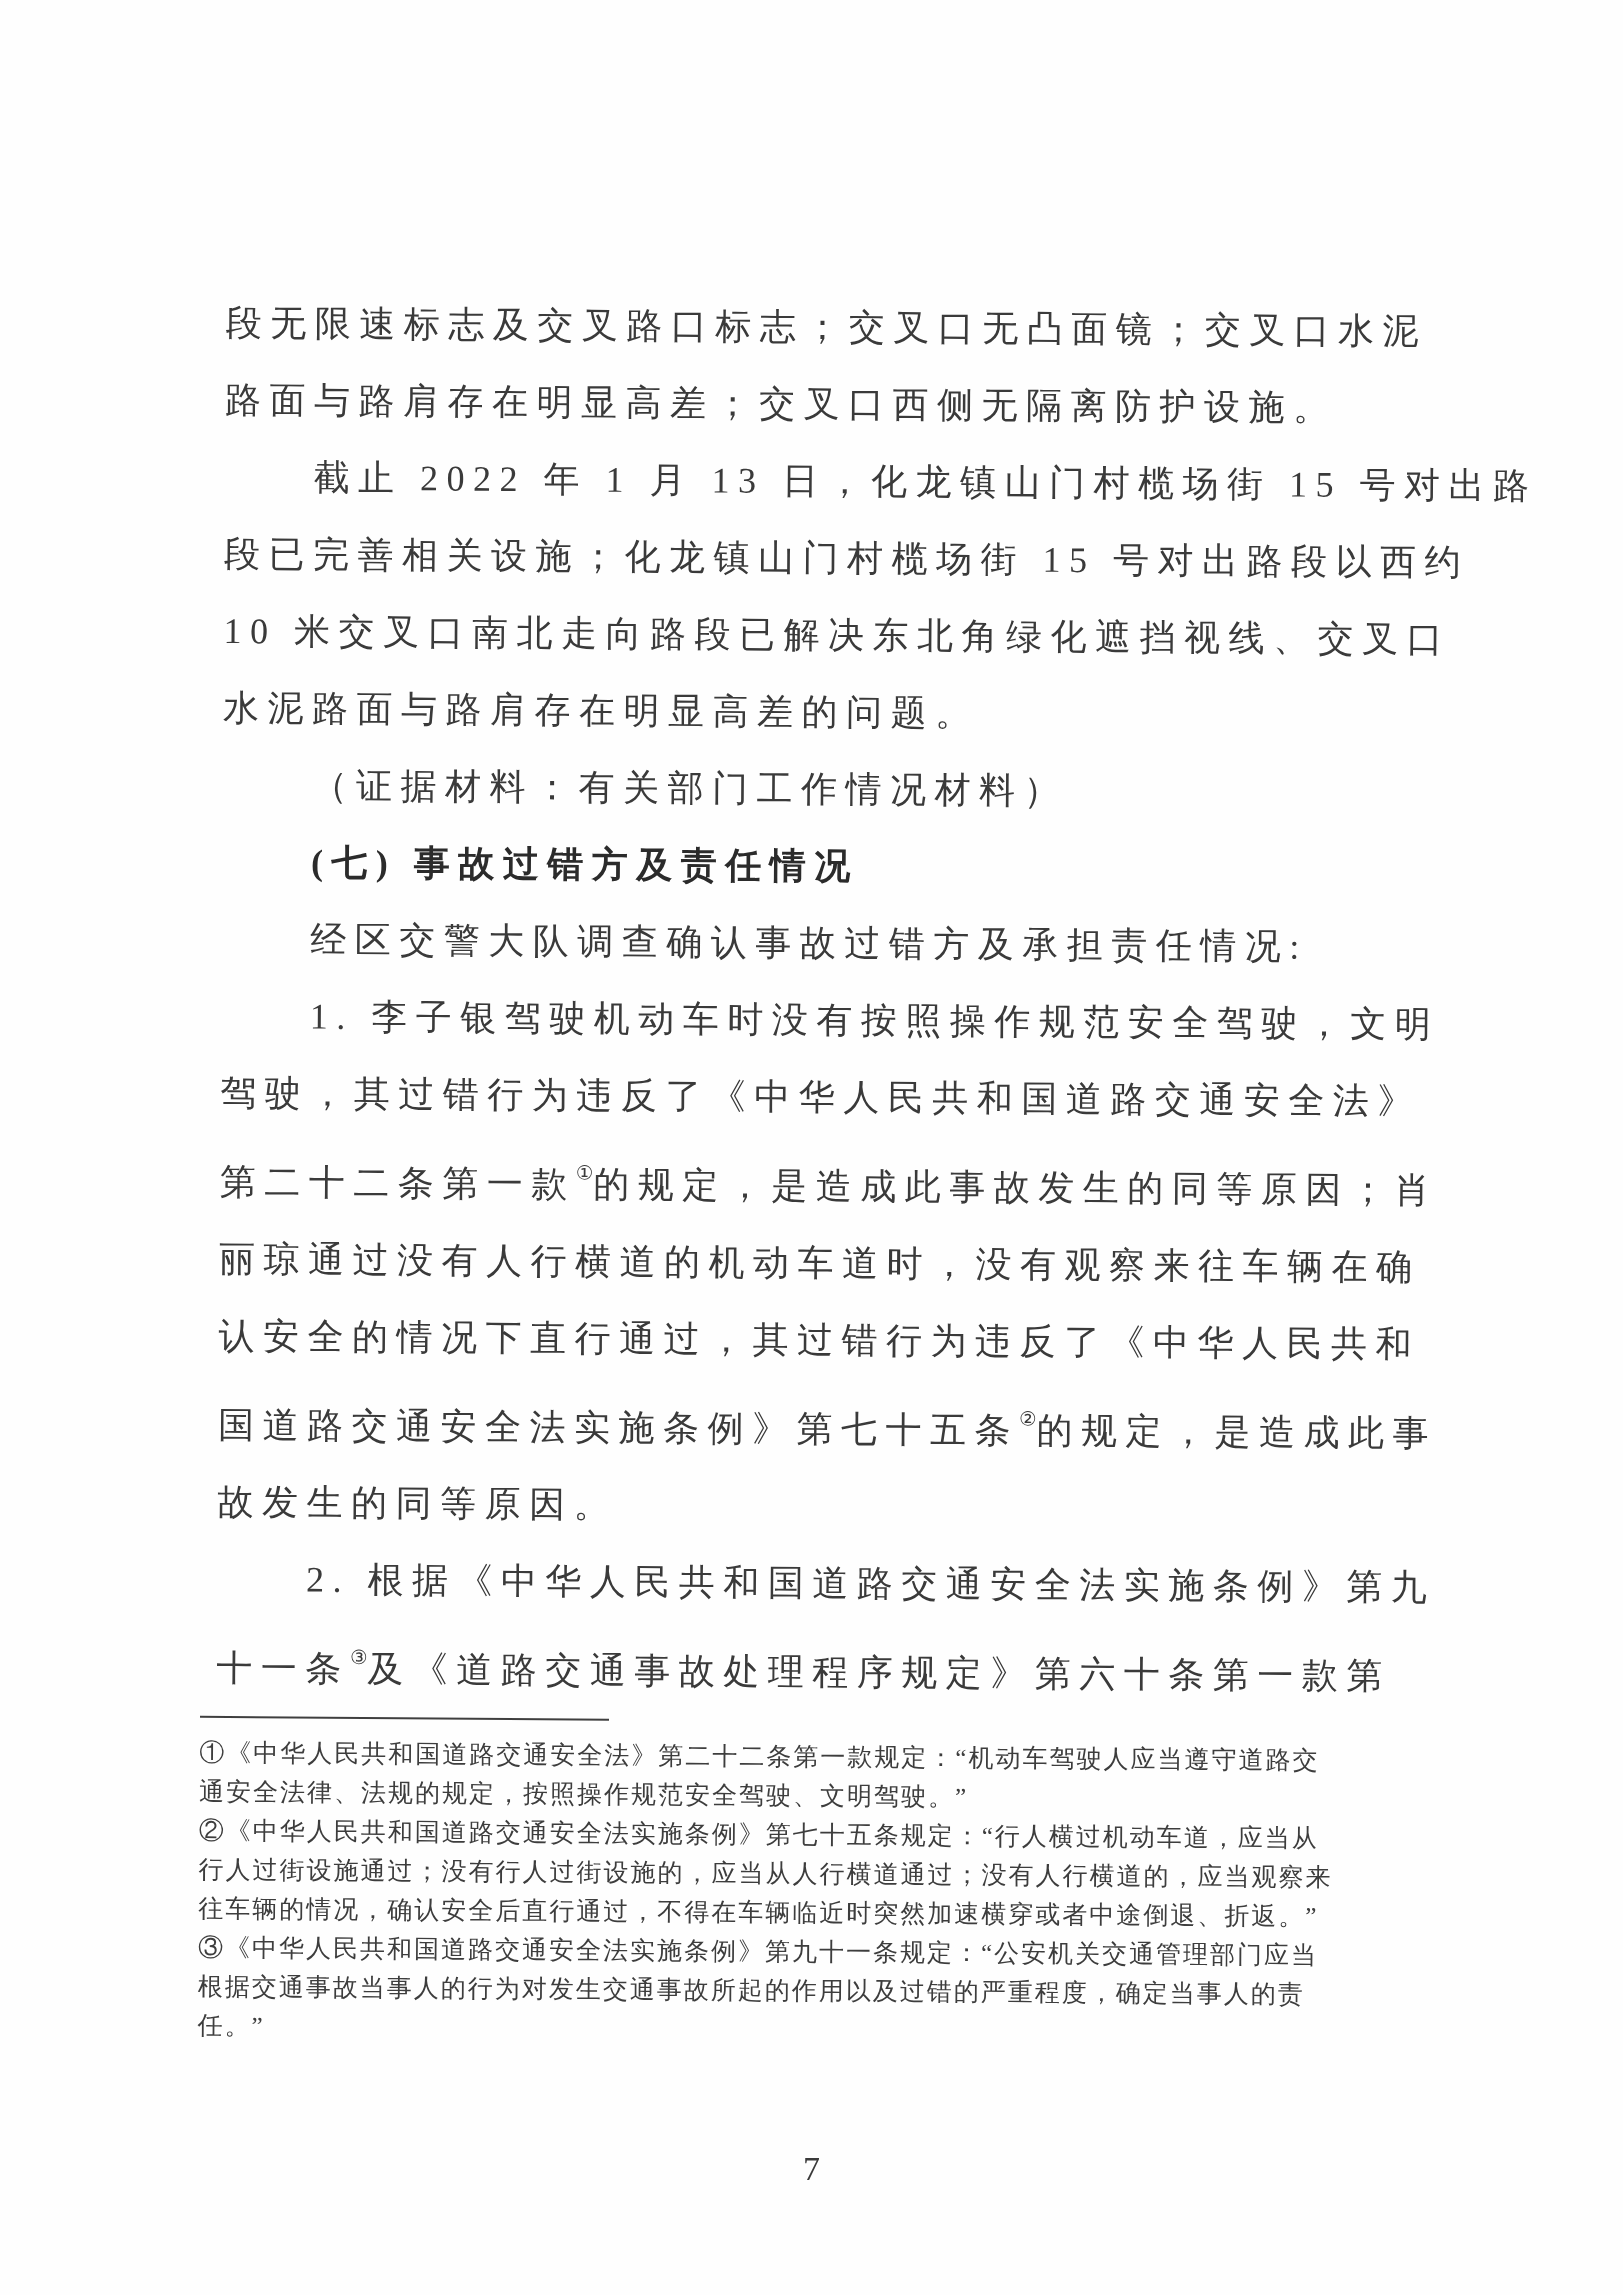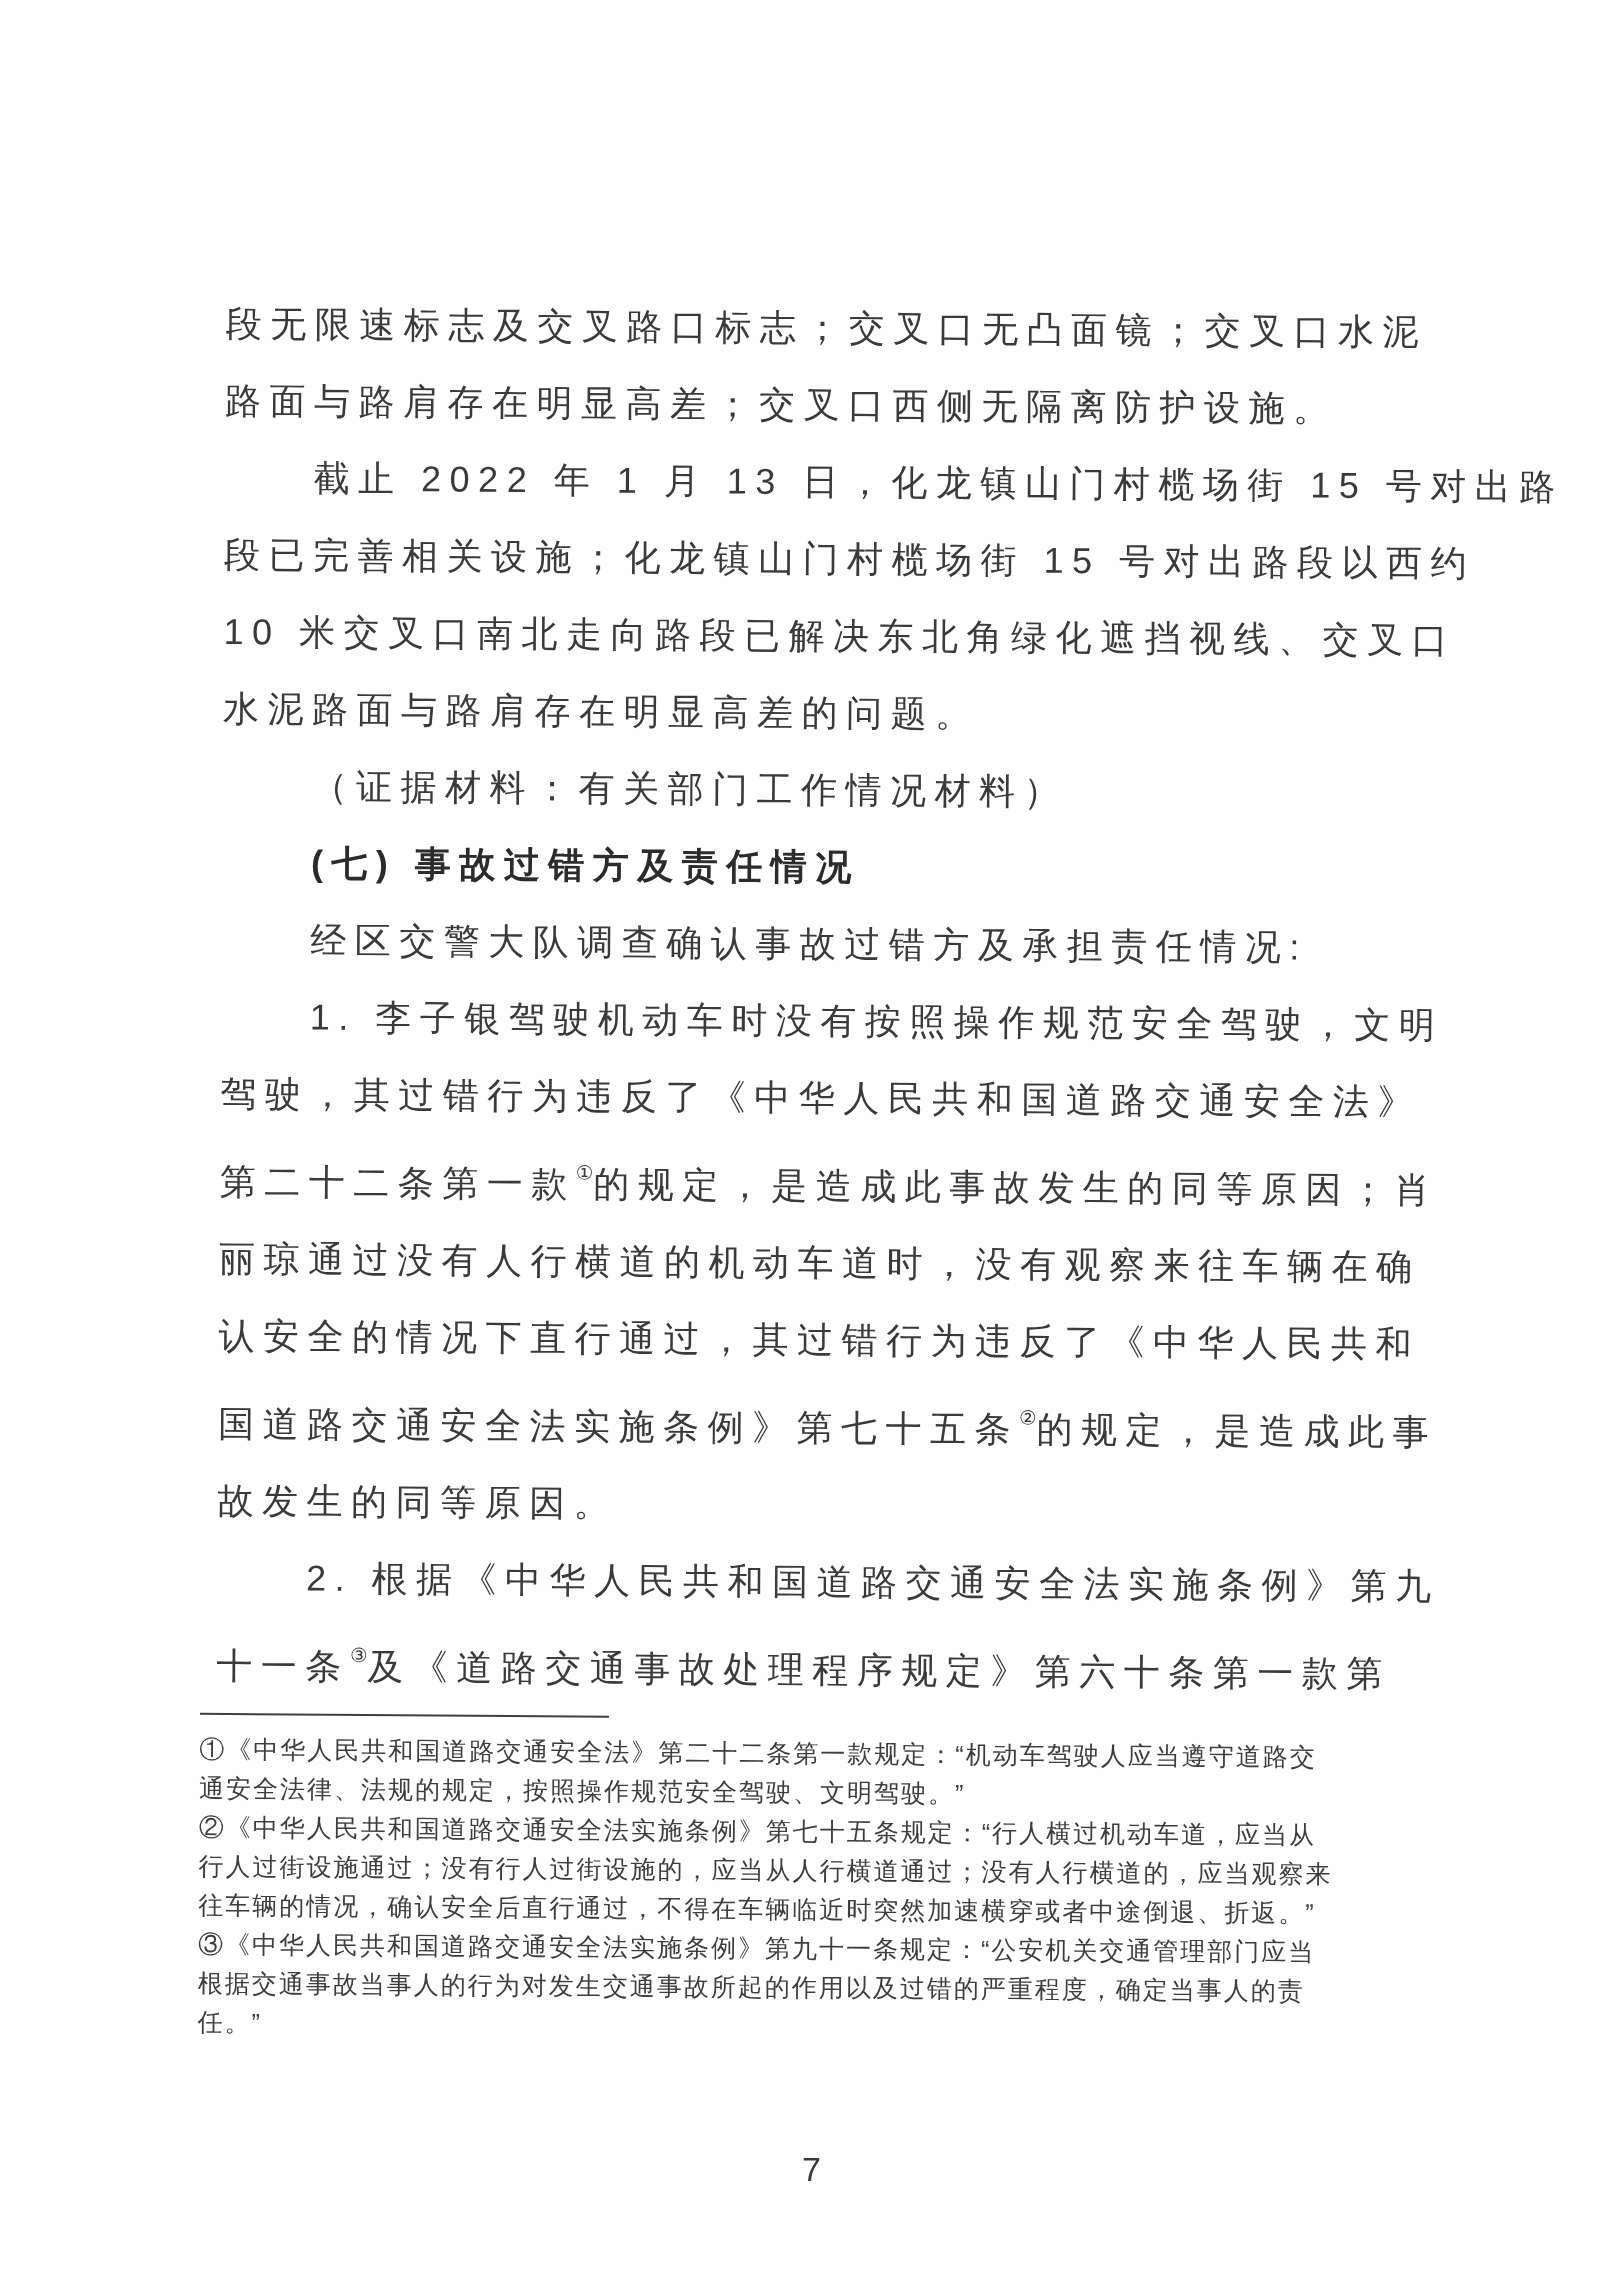--- a/index.html
+++ b/index.html
@@ -6,21 +6,21 @@
     margin: 0;
     padding: 0;
     background: #ffffff;
   }
   .page {
     position: relative;
     width: 1623px;
     height: 2295px;
     background: #fefefe;
     overflow: hidden;
-    font-family: Liberation Sans, sans-serif;
+    font-family: Liberation Serif, serif;
     color: #333333;
   }
   
   .content {
     position: absolute;
     left: 226px;
     top: 285px;
     width: 1201px;
     transform: rotate(0.4deg);
     transform-origin: 0 0;

